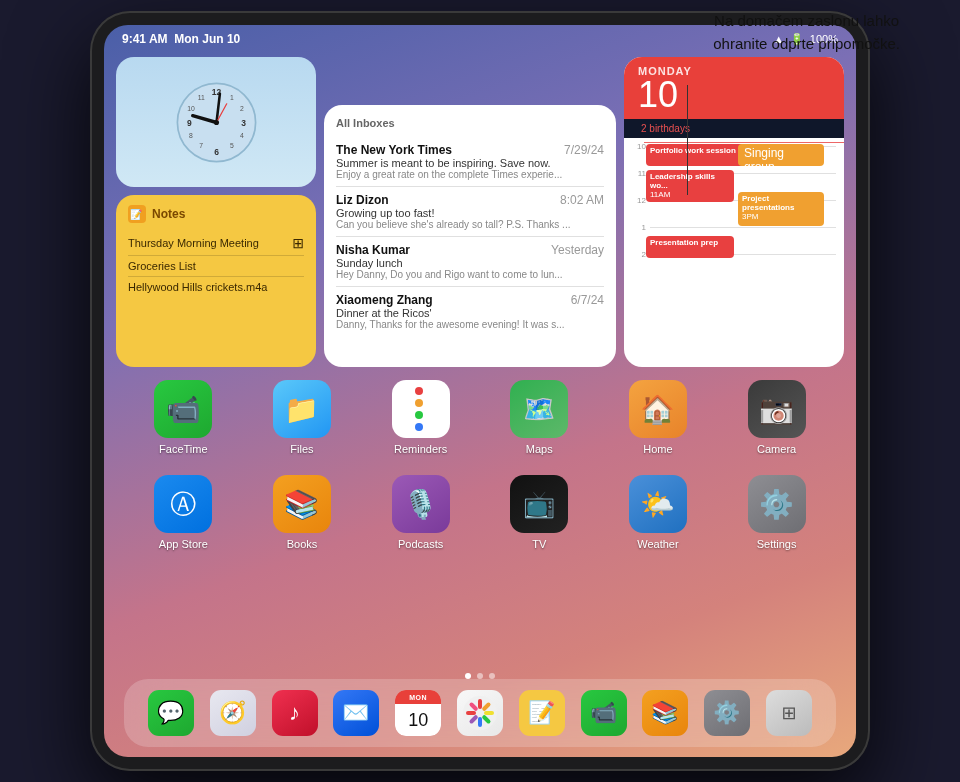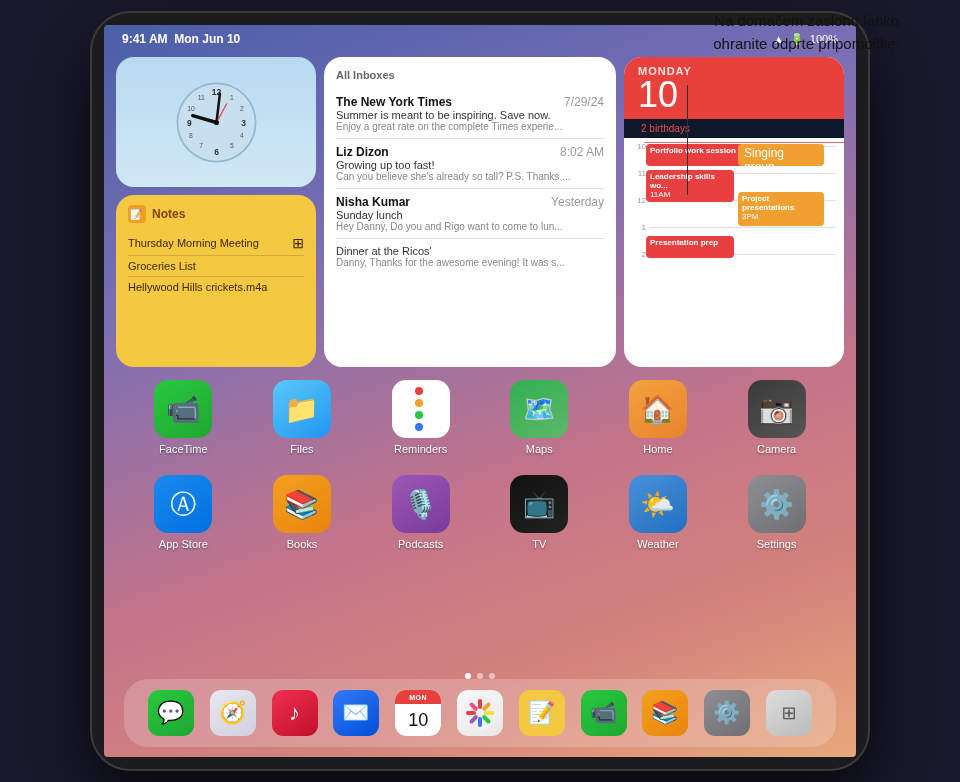--- a/index.html
+++ b/index.html
@@ -46,21 +46,21 @@
       box-shadow: 0 30px 80px rgba(0,0,0,0.8), inset 0 0 0 2px #3a3a3a;
       overflow: hidden;
     }
 
     .ipad-screen {
       position: absolute;
       top: 14px;
       left: 14px;
       right: 14px;
       bottom: 14px;
-      border-radius: 4px;
+      border-radius: 24px;
       overflow: hidden;
       background: linear-gradient(160deg, #4a5fa8 0%, #7b6fb5 30%, #c4748a 60%, #d4827c 80%, #e8a87c 100%);
     }
 
     
     .status-bar {
       position: absolute;
       top: 0;
       left: 0;
       right: 0;
@@ -177,20 +177,21 @@
       align-items: center;
     }
 
     
     .widget-mail {
       flex: 1;
       background: white;
       border-radius: 18px;
       padding: 12px;
       overflow: hidden;
+      margin-top: 48px;
     }
     .mail-header {
       font-size: 11px;
       font-weight: 600;
       color: #666;
       margin-bottom: 8px;
     }
     .mail-item {
       border-bottom: 0.5px solid #e0e0e0;
       padding: 6px 0;
@@ -523,20 +524,24 @@
         </div>
         <div class="mail-item">
           <div class="mail-row-top">
             <span class="mail-sender">Nisha Kumar</span>
             <span class="mail-date">Yesterday</span>
           </div>
           <div class="mail-subject">Sunday lunch</div>
           <div class="mail-preview">Hey Danny, Do you and Rigo want to come to lun...</div>
         </div>
         <div class="mail-item" style="border-bottom:none;">
+          <div class="mail-row-top">
+            <span class="mail-sender">Xiaomeng Zhang</span>
+            <span class="mail-date">6/7/24</span>
+          </div>
           <div class="mail-subject">Dinner at the Ricos'</div>
           <div class="mail-preview">Danny, Thanks for the awesome evening! It was s...</div>
         </div>
       </div>
 
       <div class="widget-calendar">
         <div class="cal-header">
           <div class="cal-day-label">MONDAY</div>
           <div class="cal-date-number">10</div>
         </div>

